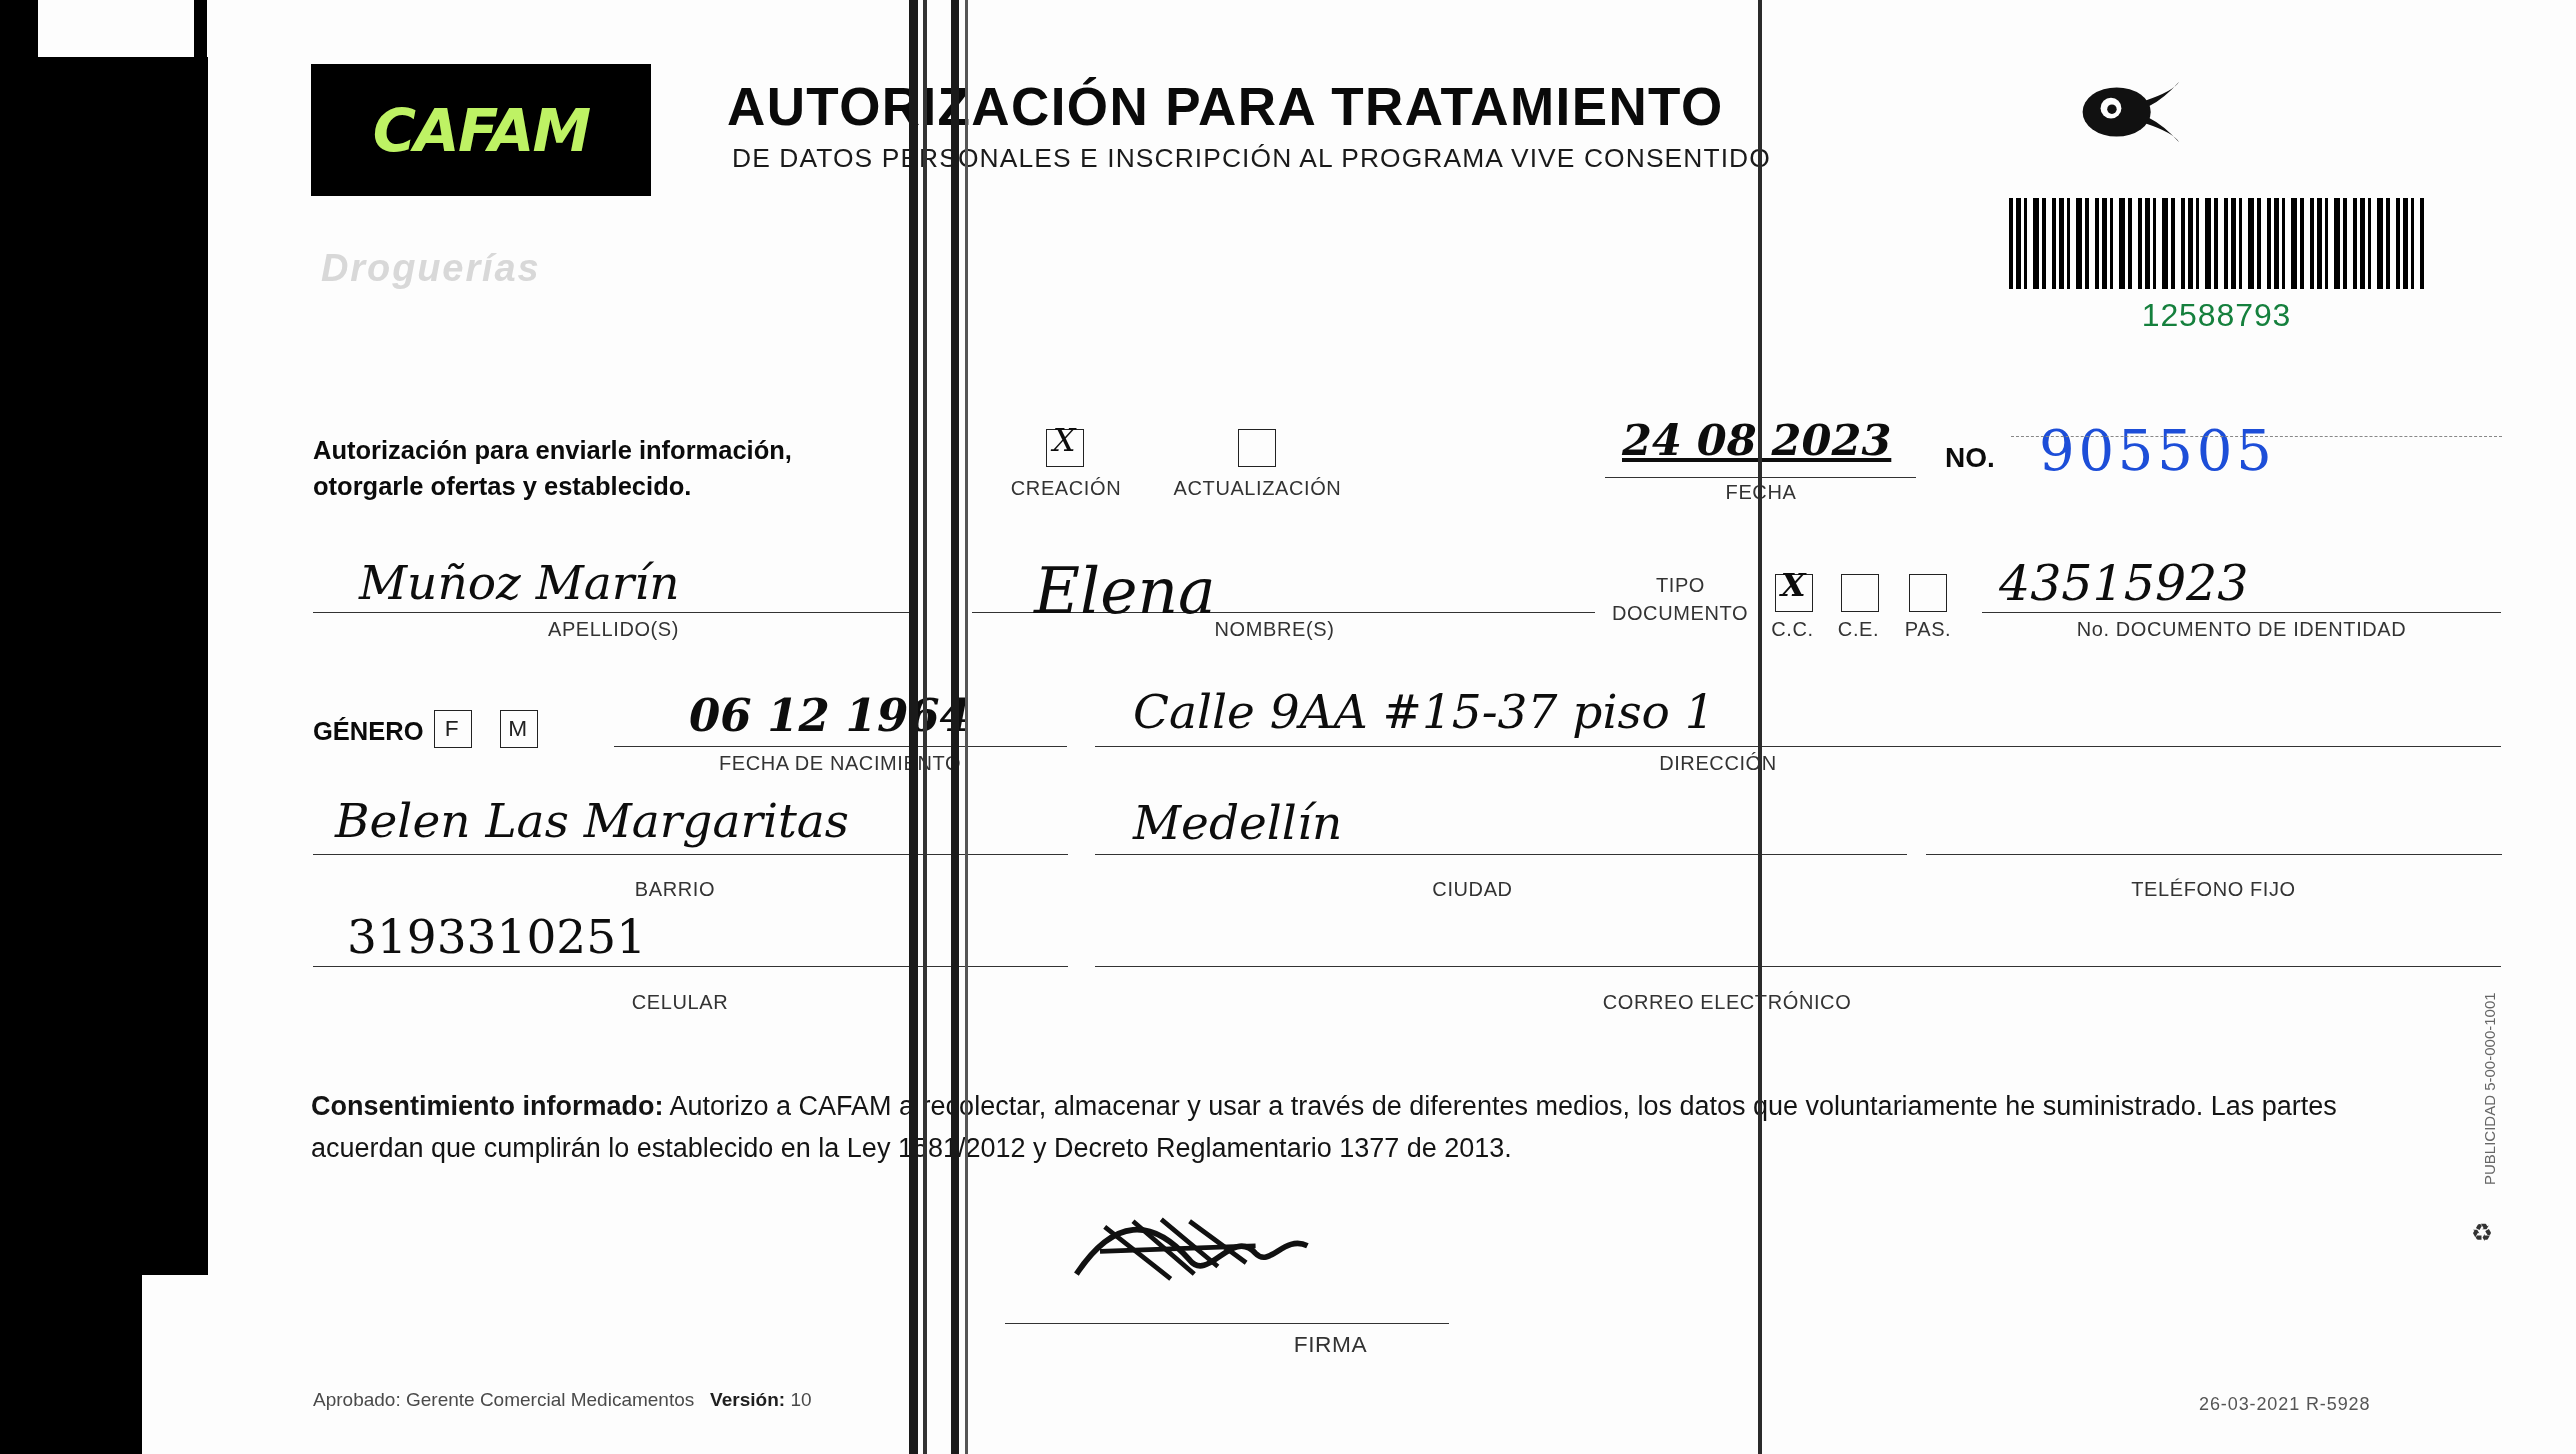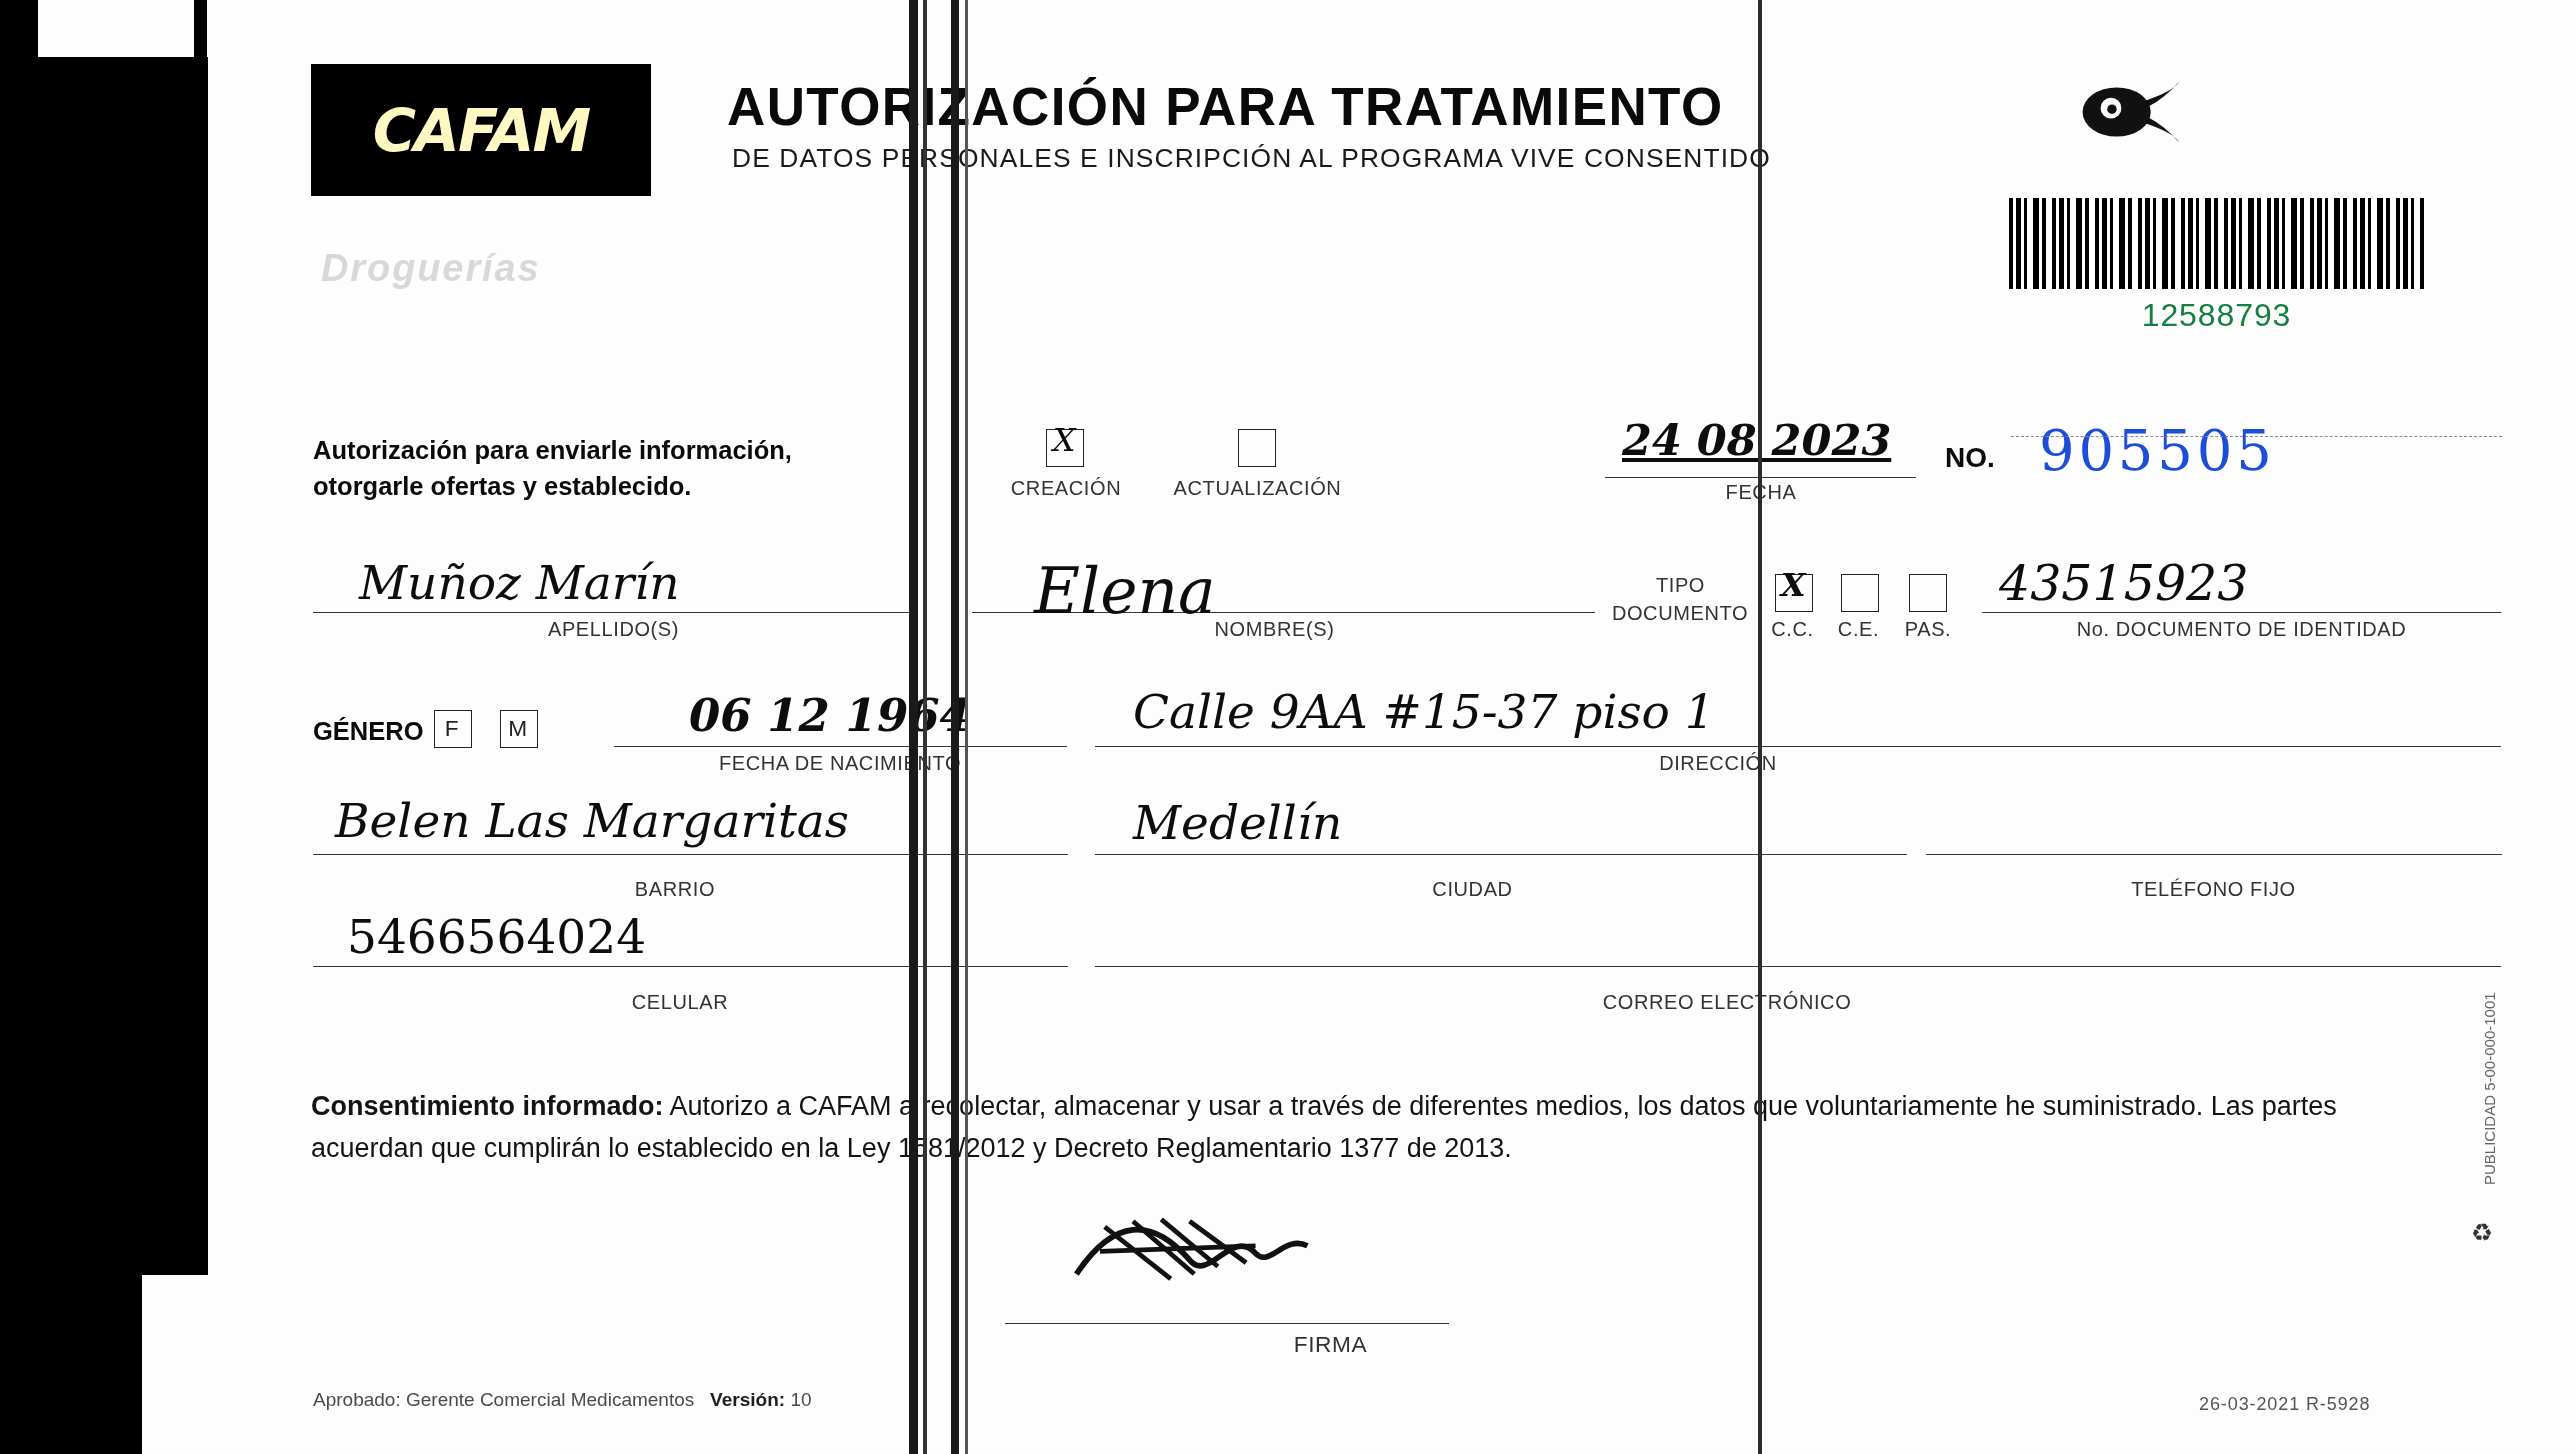--- a/index.html
+++ b/index.html
@@ -53,21 +53,21 @@
   #logo-block {
     position: absolute;
     left: 311px; top: 64px;
     width: 340px; height: 132px;
     background: #000;
     display: flex;
     align-items: center;
     justify-content: center;
   }
   #logo-text {
-    color: #fef9c3;
+    color: #bef264;
     font-family: "DejaVu Sans", sans-serif;
     font-size: 59px;
     font-weight: bold;
     font-style: italic;
     letter-spacing: -1.9px;
   }
   #logo-sub {
     position: absolute;
     left: 321px; top: 247px;
     font-size: 38px;
@@ -318,21 +318,21 @@
 
   <div class="rule" style="left:1095px; top:854px; width:812px;"></div>
   <div class="hand" style="left:1133px; top:795px; font-size:47px;">Medellín</div>
   <div class="lbl" style="left:1331px; top:878px; width:283px;">CIUDAD</div>
 
   <div class="rule" style="left:1926px; top:854px; width:576px;"></div>
   <div class="hand" style="left:1954px; top:798px; font-size:45px;"></div>
   <div class="lbl" style="left:2001px; top:878px; width:425px;">TELÉFONO FIJO</div>
 
   <div class="rule" style="left:313px; top:966px; width:755px;"></div>
-  <div class="hand" style="left:347px; top:909px; font-size:47px; font-style:normal;">5466564024</div>
+  <div class="hand" style="left:347px; top:909px; font-size:47px; font-style:normal;">3193310251</div>
   <div class="lbl" style="left:576px; top:991px; width:208px;">CELULAR</div>
 
   <div class="rule" style="left:1095px; top:966px; width:1406px;"></div>
   <div class="lbl" style="left:1510px; top:991px; width:434px;">CORREO ELECTRÓNICO</div>
 
   <div id="consent">
     <b>Consentimiento informado:</b><span> Autorizo a CAFAM a recolectar, almacenar y usar a través de diferentes medios, los datos que voluntariamente he suministrado. Las partes acuerdan que cumplirán lo establecido en la Ley 1581/2012 y Decreto Reglamentario 1377 de 2013.</span>
   </div>
 
   <div class="rule" style="left:1005px; top:1323px; width:444px;"></div>

